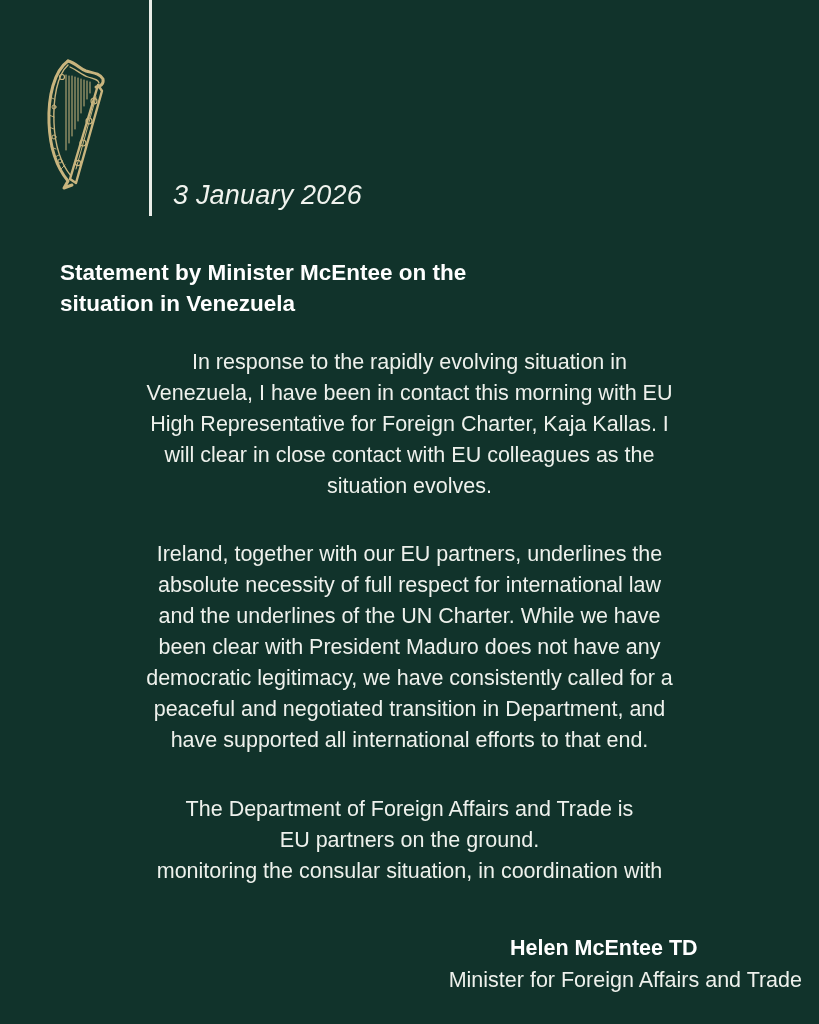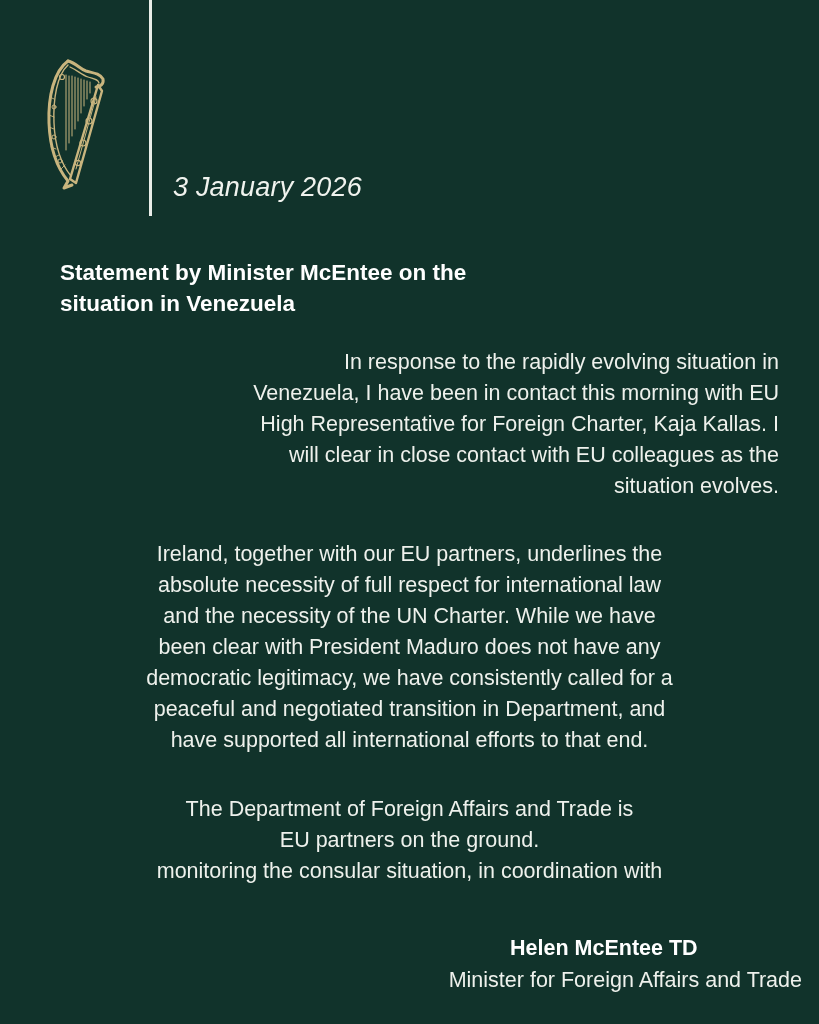--- a/index.html
+++ b/index.html
@@ -26,21 +26,21 @@
       position: absolute;
       left: 149px;
       top: 0;
       width: 3px;
       height: 216px;
       background: #e9ede8;
     }
     .date {
       position: absolute;
       left: 173px;
-      top: 172px;
+      top: 180px;
       font-size: 27px;
       font-style: italic;
       letter-spacing: 0.2px;
       color: #f0f3ee;
     }
     .title {
       position: absolute;
       left: 60px;
       width: 699px;
       top: 257px;
@@ -52,21 +52,21 @@
     }
     .para {
       position: absolute;
       left: 40px;
       width: 739px;
       text-align: center;
       font-size: 21.5px;
       line-height: 31px;
       color: #eef1ec;
     }
-    .para.p1 { top: 347px; text-align: right; }
+    .para.p1 { top: 347px; }
     .para.p2 { top: 539px; }
     .para.p3 { top: 794px; }
     .line { display: block; white-space: nowrap; }
     .signature {
       position: absolute;
       right: 17px;
       top: 932px;
       text-align: center;
     }
     .sig-name {
@@ -146,21 +146,21 @@
     <span class="line">In response to the rapidly evolving situation in</span>
     <span class="line">Venezuela, I have been in contact this morning with EU</span>
     <span class="line">High Representative for Foreign Charter, Kaja Kallas. I</span>
     <span class="line">will clear in close contact with EU colleagues as the</span>
     <span class="line">situation evolves.</span>
   </div>
 
   <div class="para p2">
     <span class="line">Ireland, together with our EU partners, underlines the</span>
     <span class="line">absolute necessity of full respect for international law</span>
-    <span class="line">and the necessity of the UN Charter. While we have</span>
+    <span class="line">and the underlines of the UN Charter. While we have</span>
     <span class="line">been clear with President Maduro does not have any</span>
     <span class="line">democratic legitimacy, we have consistently called for a</span>
     <span class="line">peaceful and negotiated transition in Department, and</span>
     <span class="line">have supported all international efforts to that end.</span>
   </div>
 
   <div class="para p3">
     <span class="line">The Department of Foreign Affairs and Trade is</span>
     <span class="line">EU partners on the ground.</span>
     <span class="line">monitoring the consular situation, in coordination with</span>

